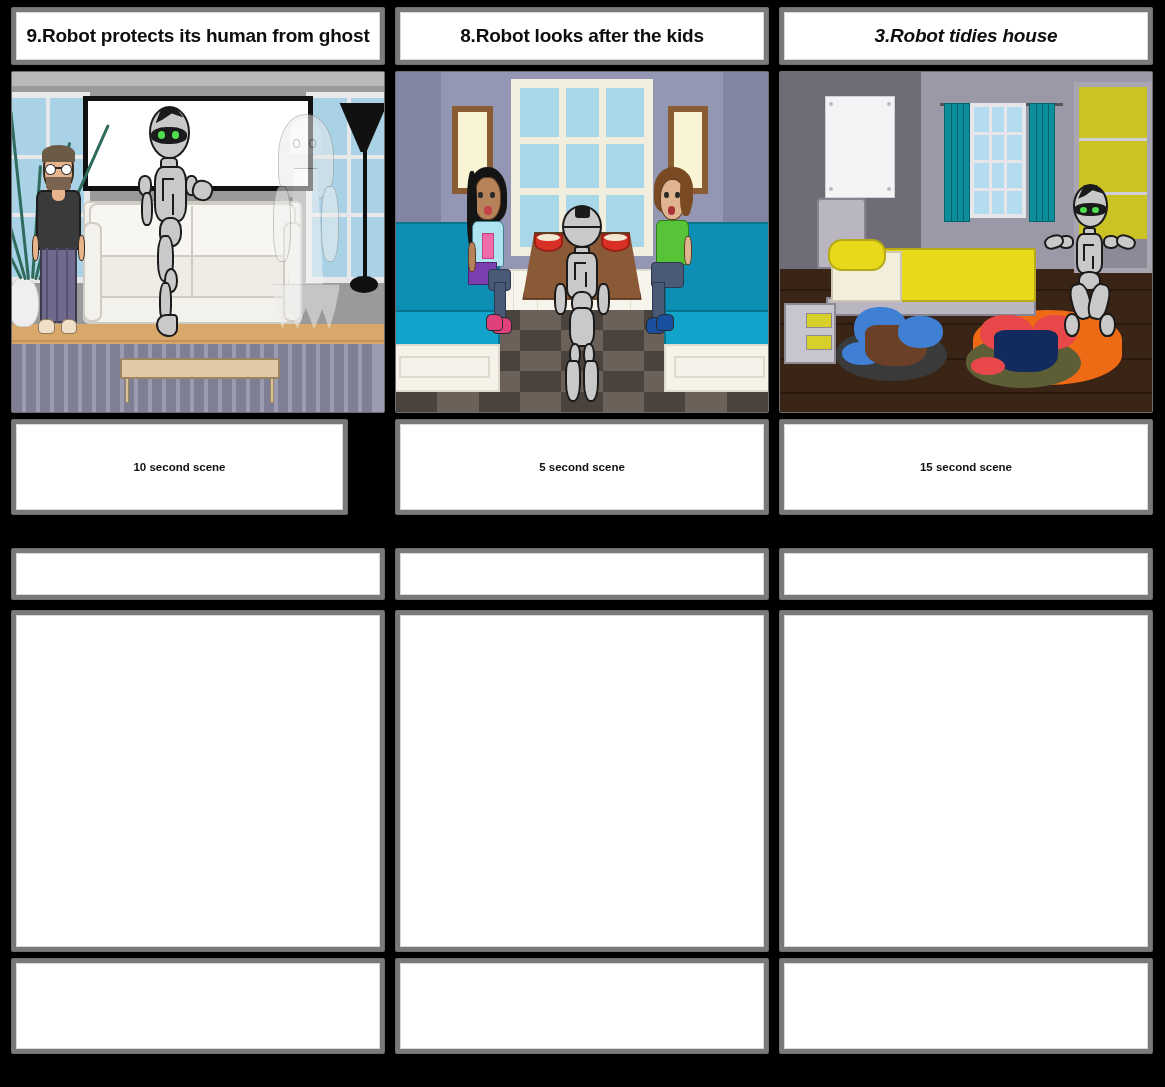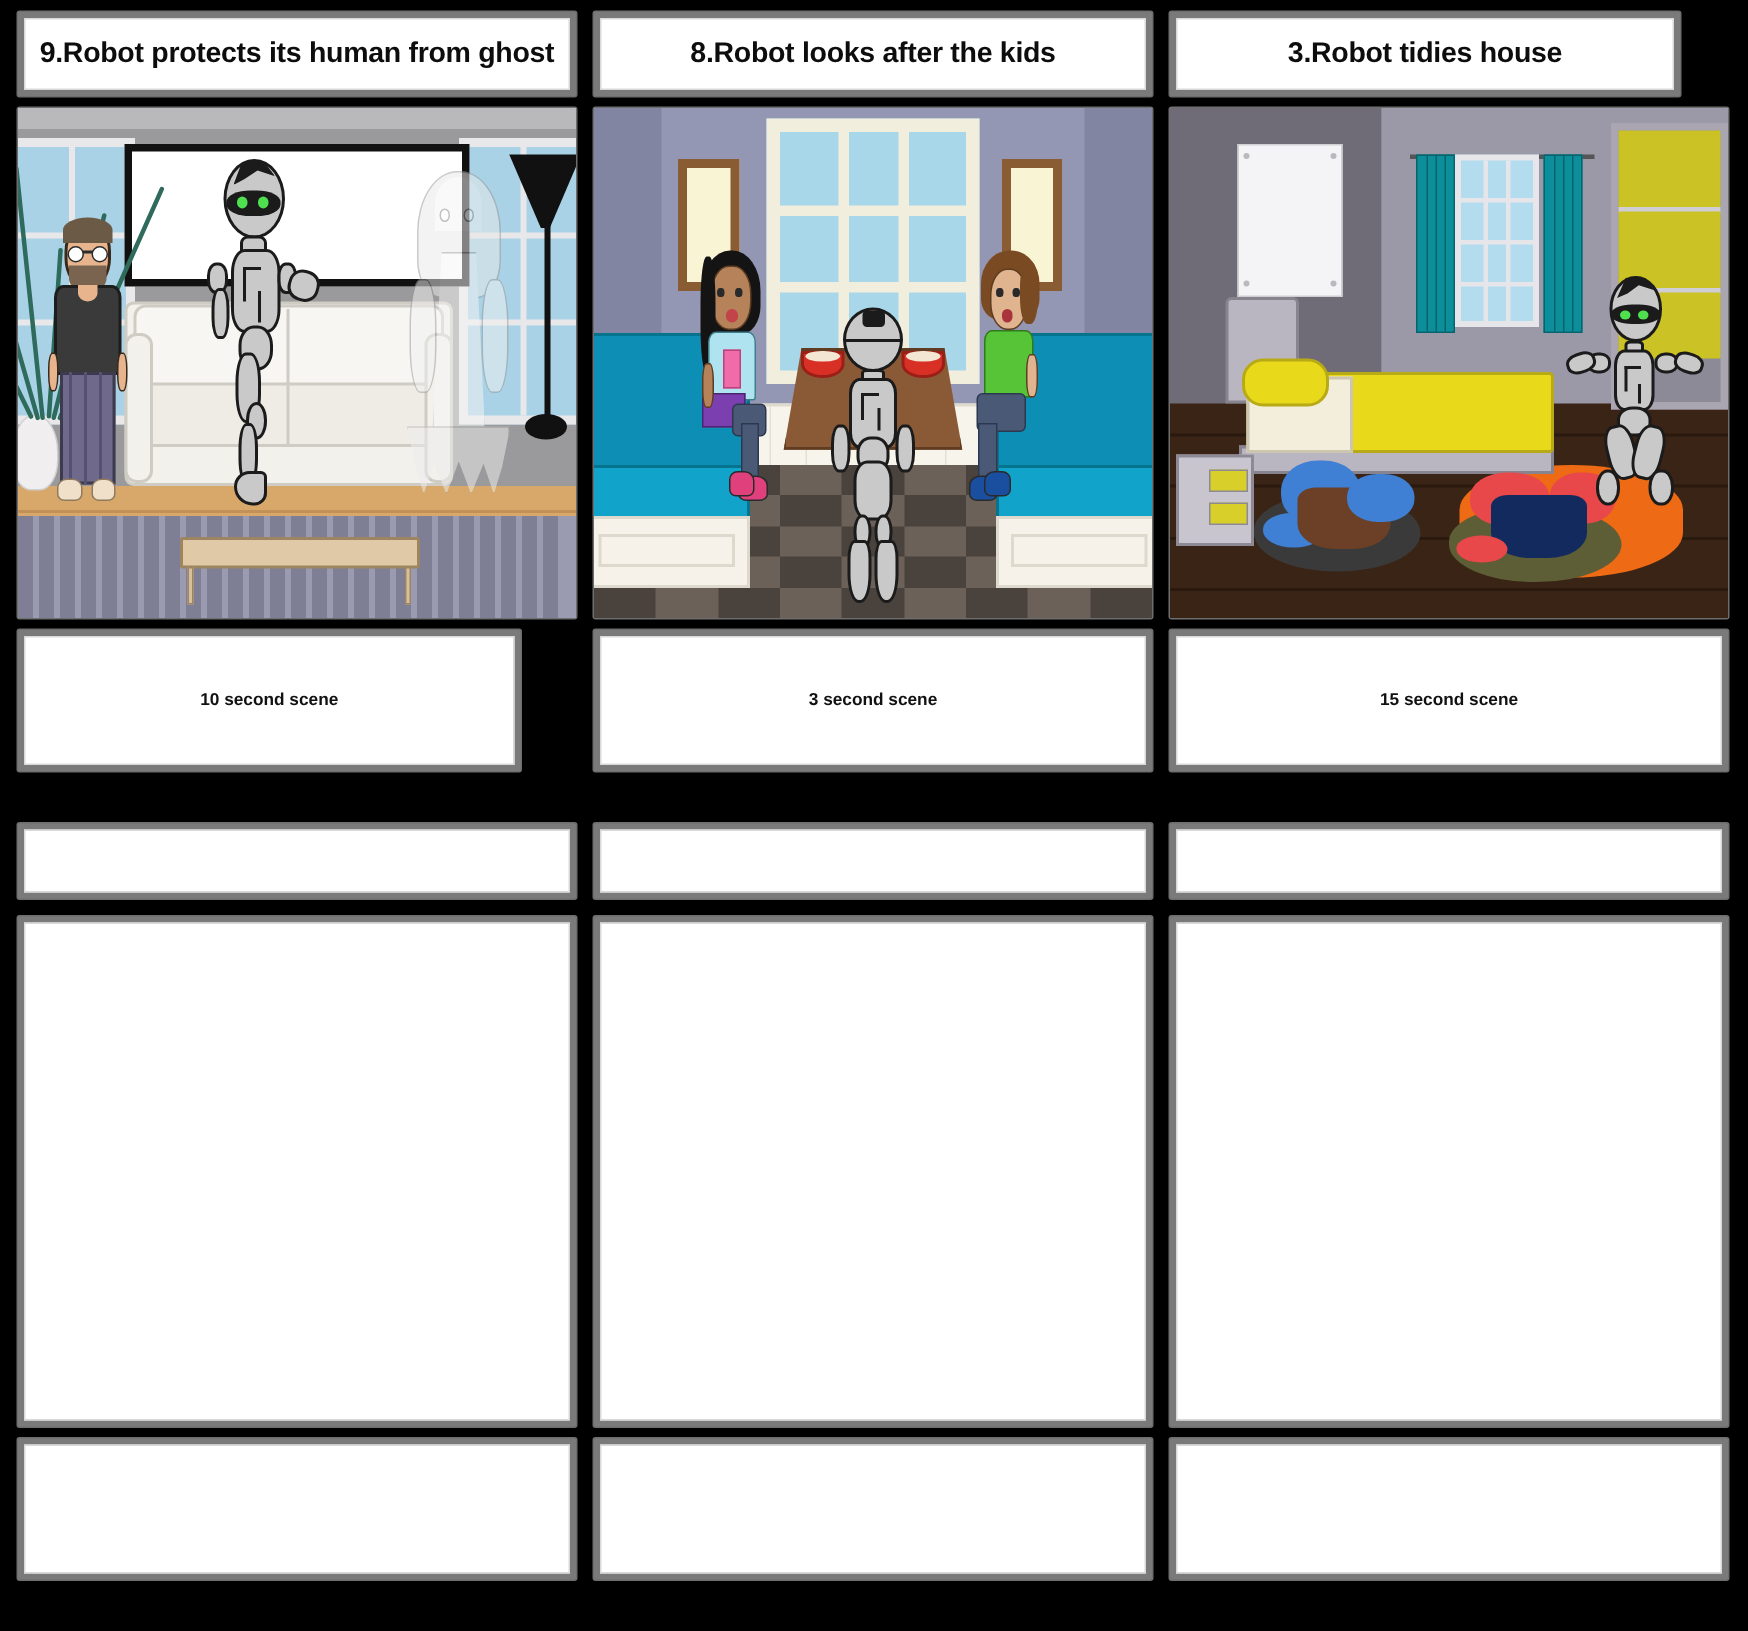--- a/index.html
+++ b/index.html
@@ -149,21 +149,21 @@
   <div class="cell" style="left:12px;top:8px;width:372px;height:56px;">
     <div class="inner">
       <div class="title-text">9.Robot protects its human from ghost</div>
     </div>
   </div>
   <div class="cell" style="left:396px;top:8px;width:372px;height:56px;">
     <div class="inner">
       <div class="title-text">8.Robot looks after the kids</div>
     </div>
   </div>
-  <div class="cell" style="left:780px;top:8px;width:340px;height:56px;">
+  <div class="cell" style="left:780px;top:8px;width:372px;height:56px;font-style:italic;">
     <div class="inner">
       <div class="title-text">3.Robot tidies house</div>
     </div>
   </div>
 
   <div class="cell art" style="left:12px;top:72px;width:372px;height:340px;">
     <div class="inner">
       <div class="scene s1">
         <div class="wall"></div>
         <div class="wainscot"></div>
@@ -536,21 +536,21 @@
     </div>
   </div>
 
   <div class="cell" style="left:12px;top:420px;width:335px;height:94px;">
     <div class="inner">
       <div class="cap-text">10 second scene</div>
     </div>
   </div>
   <div class="cell" style="left:396px;top:420px;width:372px;height:94px;">
     <div class="inner">
-      <div class="cap-text">3 second scene</div>
+      <div class="cap-text">5 second scene</div>
     </div>
   </div>
   <div class="cell" style="left:780px;top:420px;width:372px;height:94px;">
     <div class="inner">
       <div class="cap-text">15 second scene</div>
     </div>
   </div>
 
   <div class="cell" style="left:12px;top:549px;width:372px;height:50px;">
     <div class="inner">

